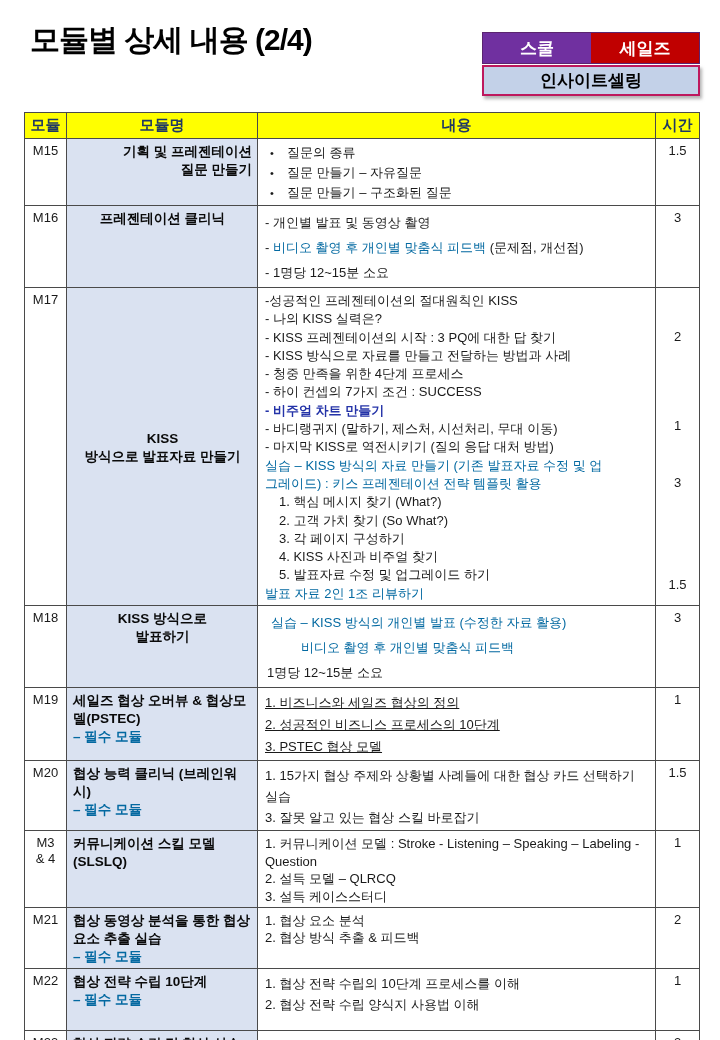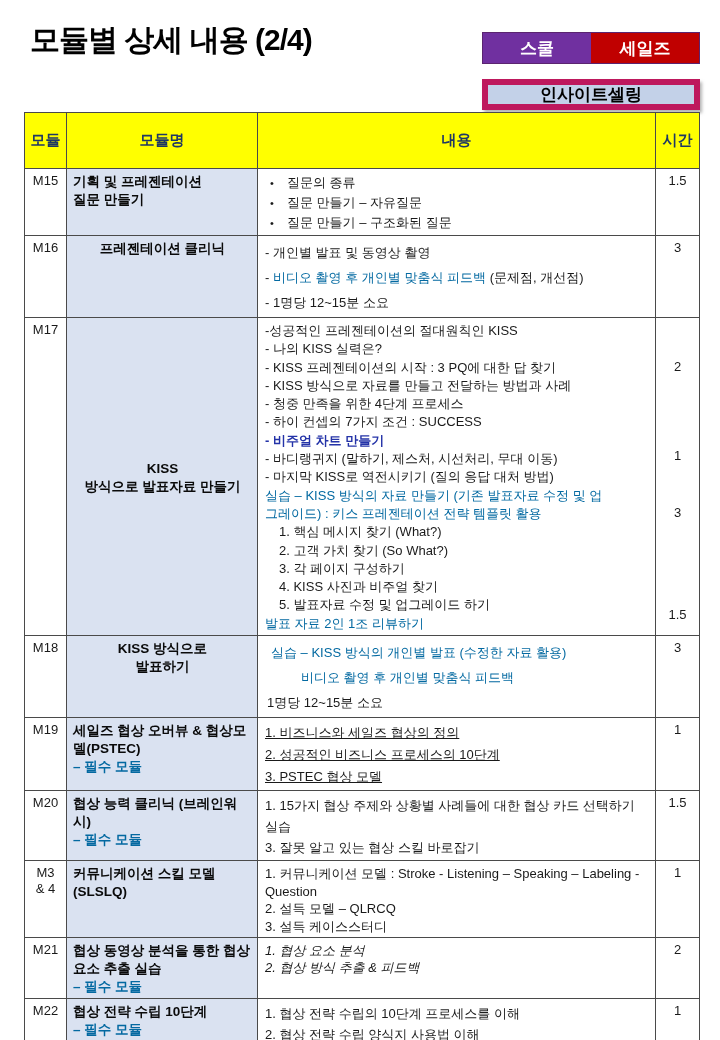--- a/index.html
+++ b/index.html
@@ -20,37 +20,37 @@
   
   .badges { position:absolute; top:32px; right:20px; width:218px; }
   .badge-row { display:flex; width:100%; border:1px solid #5b2470; }
   .badge {
     height:30px; display:flex; align-items:center; justify-content:center;
     color:#fff; font-weight:bold; font-size:17px;
   }
   .badge-sales { width:50%; background:#c00000; }
   .badge-school { width:50%; background:#7030a0; }
   .badge-program {
-    margin-top:15px; height:31px; background:#c3d1e8; border:6px solid #be185d;
+    margin-top:1px; height:31px; background:#c3d1e8; border:2px solid #be185d;
     display:flex; align-items:center; justify-content:center;
     color:#000; font-weight:bold; font-size:17px;
     box-shadow:2px 3px 3px rgba(120,120,120,.55);
   }
 
   
   table.modules {
     position:absolute; left:24px; top:112px;
     width:675px; border-collapse:collapse; table-layout:fixed;
   }
   .modules th, .modules td {
     border:1px solid #4a4a4a; vertical-align:top; overflow:hidden;
   }
   .modules thead th {
     background:#ffff00; color:#1f3864; font-weight:bold; font-size:15px;
-    height:26px; text-align:center; vertical-align:middle; padding:18px 0;
+    height:26px; text-align:center; vertical-align:middle; padding:3px 0;
   }
   col.c-mod  { width:42px; }
   col.c-name { width:191px; }
   col.c-cont { width:398px; }
   col.c-time { width:44px; }
 
   .cell-module {
     text-align:center; font-size:13px; padding-top:4px; color:#1a1a1a;
     white-space:pre-line; line-height:16px;
   }
@@ -98,21 +98,21 @@
       <tr>
         <th>모듈</th>
         <th>모듈명</th>
         <th>내용</th>
         <th>시간</th>
       </tr>
     </thead>
     <tbody>
         <tr style="height: 59px;">
           <td class="cell-module">M15</td>
-          <td class="cell-name" style="text-align: left;">
+          <td class="cell-name" style="text-align: right;">
             <div>기획 및 프레젠테이션</div>
             <div>질문 만들기</div>
           </td>
           <td class="cell-content" style="line-height: 19px;">
             <div class="cline"><span class="bullet">•</span><span class="c-k">질문의 종류</span></div>
             <div class="cline"><span class="bullet">•</span><span class="c-k">질문 만들기 – 자유질문</span></div>
             <div class="cline"><span class="bullet">•</span><span class="c-k">질문 만들기 – 구조화된 질문</span></div>
           </td>
           <td class="cell-time">1.5</td>
         </tr>
@@ -210,21 +210,21 @@
             <div class="cline"><span class="c-k">3. 설득 케이스스터디</span></div>
           </td>
           <td class="cell-time">1</td>
         </tr>
         <tr style="height: 50px;">
           <td class="cell-module">M21</td>
           <td class="cell-name" style="text-align: left;">
             <div>협상 동영상 분석을 통한 협상 요소 추출 실습</div>
             <div class="c-r">– 필수 모듈</div>
           </td>
-          <td class="cell-content" style="line-height: 17px; font-style: italic;">
+          <td class="cell-content" style="line-height: 17px;">
             <div class="cline"><span class="c-k">1. 협상 요소 분석</span></div>
             <div class="cline"><span class="c-k">2. 협상 방식 추출 &amp; 피드백</span></div>
           </td>
           <td class="cell-time">2</td>
         </tr>
         <tr style="height: 62px;">
           <td class="cell-module">M22</td>
           <td class="cell-name" style="text-align: left;">
             <div>협상 전략 수립 10단계</div>
             <div class="c-r">– 필수 모듈</div>

